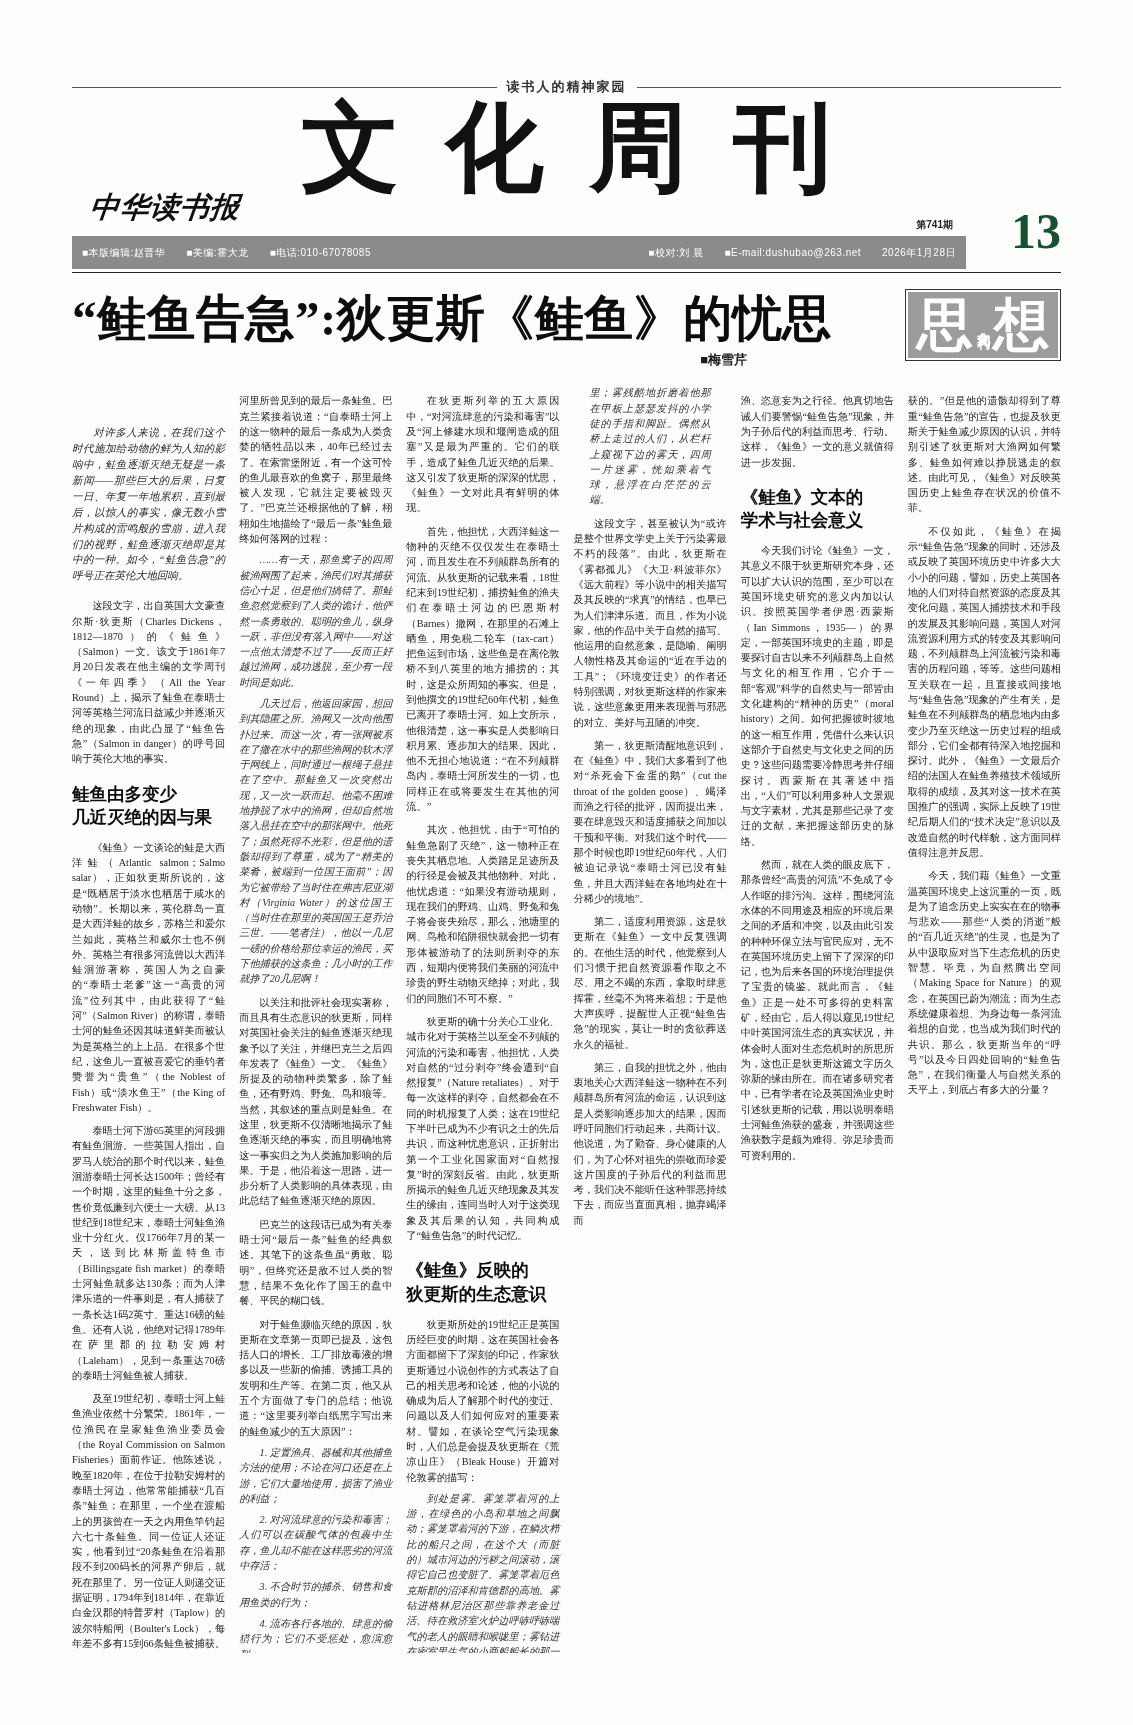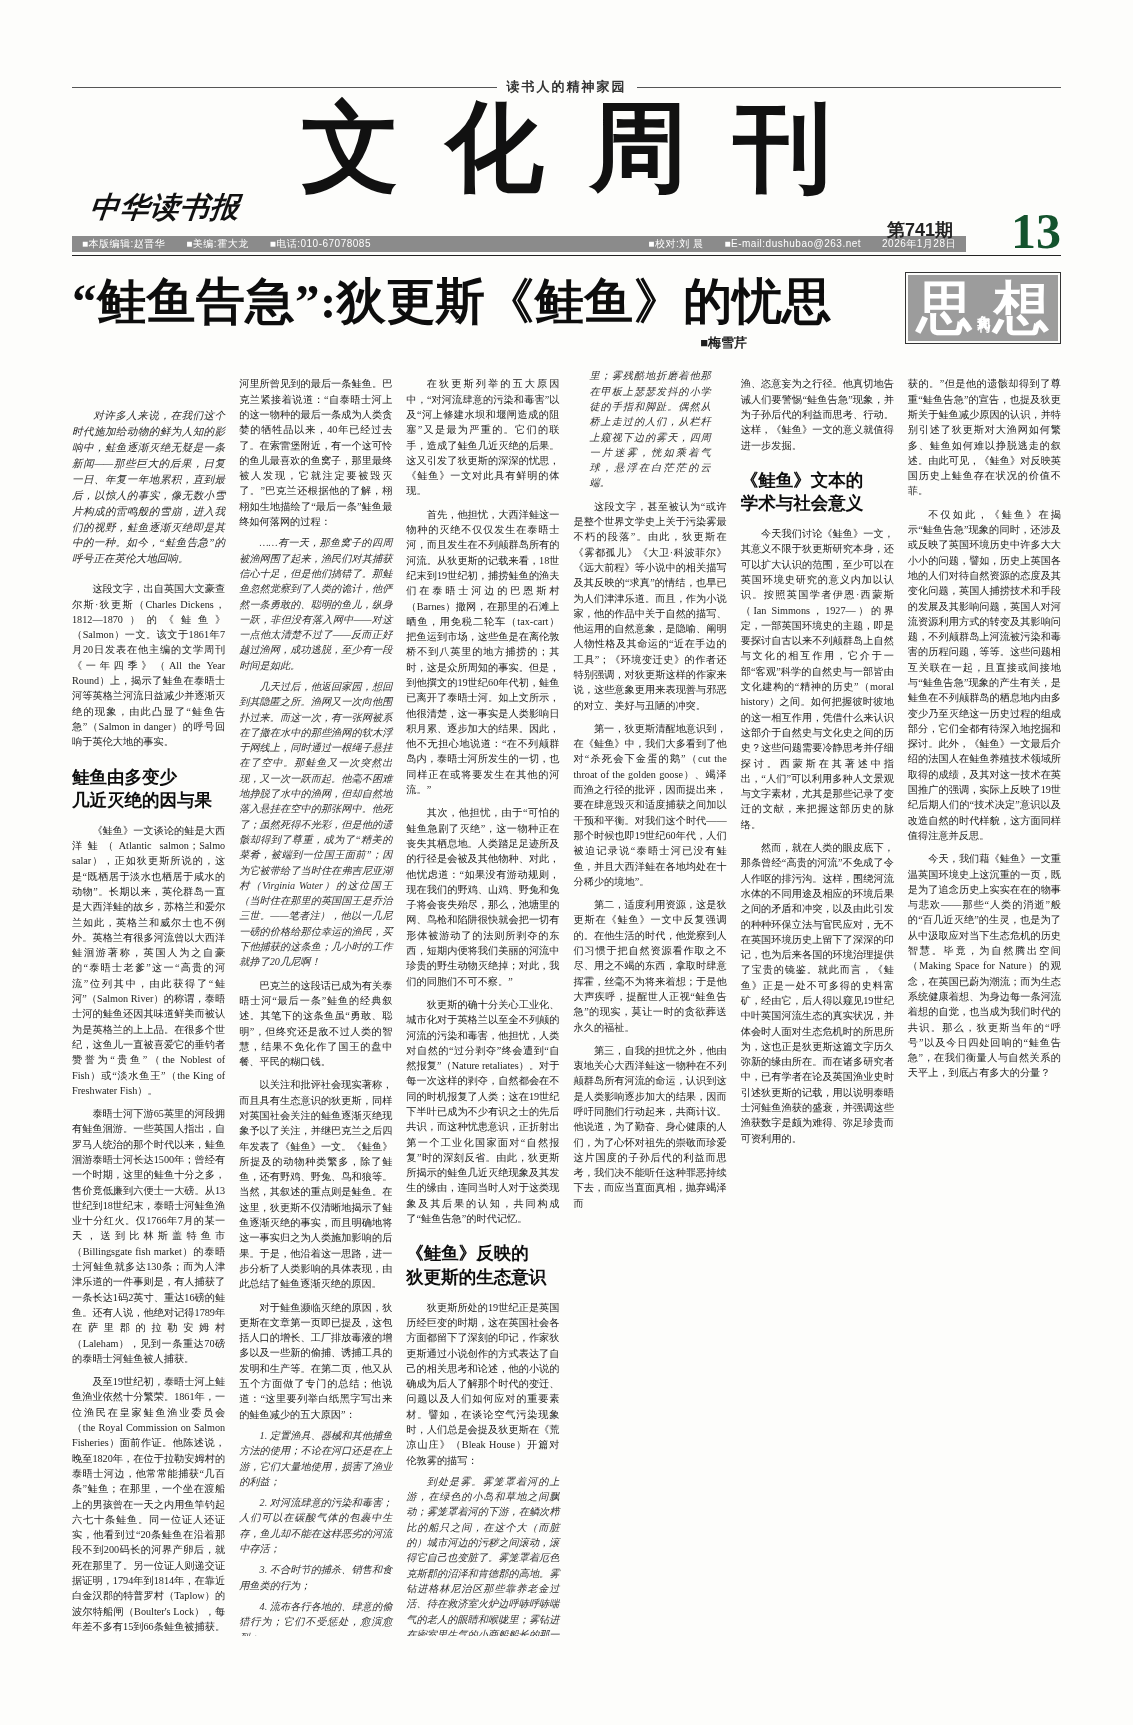--- a/index.html
+++ b/index.html
@@ -12,25 +12,25 @@
   .tagline-text{font-size:13px;font-weight:bold;letter-spacing:2px;color:#333;
         font-family:"Liberation Sans",sans-serif;}
   .masthead{position:relative;height:128px;}
   .masthead-title{margin:0;position:absolute;left:0;right:0;top:-4px;text-align:center;
         font-size:98px;font-weight:700;letter-spacing:46px;text-indent:46px;line-height:1.15;
         font-family:"Liberation Serif",serif;color:#111;}
   .paper-logo{position:absolute;left:18px;bottom:-4px;font-size:29px;font-weight:700;
         font-style:italic;letter-spacing:1px;color:#111;transform:skewX(-6deg);}
   
   .info-section{position:relative;margin-top:12px;border-bottom:1.5px solid #222;padding-bottom:3px;}
-  .issue-label{position:absolute;right:108px;top:-18px;font-size:18px;font-weight:bold;
+  .issue-label{position:absolute;right:108px;top:-18px;font-size:10px;font-weight:bold;
         font-family:"Liberation Sans",sans-serif;color:#222;}
   .page-number{position:absolute;right:0;top:-30px;font-size:50px;font-weight:700;
         font-family:Liberation Serif, serif;color:#14532d;line-height:1;}
-  .info-bar{background:#8b8b8b;color:#fff;height:16px;display:flex;align-items:center;
+  .info-bar{background:#8b8b8b;color:#fff;height:33px;display:flex;align-items:center;
         justify-content:space-between;padding:0 10px;margin-right:95px;
         font-family:"Liberation Sans",sans-serif;font-size:10px;letter-spacing:.5px;}
   
   .headline-row{display:flex;margin-top:14px;align-items:flex-start;}
   .headline-block{flex:1;}
   .headline{margin:4px 0 0;font-size:49px;font-weight:700;letter-spacing:.5px;line-height:1.15;
         color:#0d0d0d;}
   .byline{text-align:right;padding-right:140px;font-size:13px;font-weight:bold;margin-top:4px;}
   .stamp-outer{border:1.5px solid #333;padding:2px;margin-left:18px;margin-top:2px;}
   .stamp{width:150px;height:66px;background:#9c9c9c;display:flex;align-items:center;
@@ -97,22 +97,22 @@
         <h3 class="subhead">鲑鱼由多变少
 几近灭绝的因与果</h3>
         <p class="para">《鲑鱼》一文谈论的鲑是大西洋鲑（Atlantic salmon；Salmo salar），正如狄更斯所说的，这是“既栖居于淡水也栖居于咸水的动物”。长期以来，英伦群岛一直是大西洋鲑的故乡，苏格兰和爱尔兰如此，英格兰和威尔士也不例外。英格兰有很多河流曾以大西洋鲑洄游著称，英国人为之自豪的“泰晤士老爹”这一“高贵的河流”位列其中，由此获得了“鲑河”（Salmon River）的称谓，泰晤士河的鲑鱼还因其味道鲜美而被认为是英格兰的上上品。在很多个世纪，这鱼儿一直被喜爱它的垂钓者赞誉为“贵鱼”（the Noblest of Fish）或“淡水鱼王”（the King of Freshwater Fish）。</p>
         <p class="para">泰晤士河下游65英里的河段拥有鲑鱼洄游。一些英国人指出，自罗马人统治的那个时代以来，鲑鱼洄游泰晤士河长达1500年；曾经有一个时期，这里的鲑鱼十分之多，售价竟低廉到六便士一大磅。从13世纪到18世纪末，泰晤士河鲑鱼渔业十分红火。仅1766年7月的某一天，送到比林斯盖特鱼市（Billingsgate fish market）的泰晤士河鲑鱼就多达130条；而为人津津乐道的一件事则是，有人捕获了一条长达1码2英寸、重达16磅的鲑鱼。还有人说，他绝对记得1789年在萨里郡的拉勒安姆村（Laleham），见到一条重达70磅的泰晤士河鲑鱼被人捕获。</p>
         <p class="para">及至19世纪初，泰晤士河上鲑鱼渔业依然十分繁荣。1861年，一位渔民在皇家鲑鱼渔业委员会（the Royal Commission on Salmon Fisheries）面前作证。他陈述说，晚至1820年，在位于拉勒安姆村的泰晤士河边，他常常能捕获“几百条”鲑鱼；在那里，一个坐在渡船上的男孩曾在一天之内用鱼竿钓起六七十条鲑鱼。同一位证人还证实，他看到过“20条鲑鱼在沿着那段不到200码长的河界产卵后，就死在那里了。另一位证人则递交证据证明，1794年到1814年，在靠近白金汉郡的特普罗村（Taplow）的波尔特船闸（Boulter's Lock），每年差不多有15到66条鲑鱼被捕获。1860年，有人发布了1794年到1821年间在波尔特船闸和普尔（Pool）所捕获的鲑鱼清单，其数字是483条，总重量是7346.25磅，每条鱼平均重达15磅以上。</p>
       </div>
       <div class="col">
         <p class="cont">河里所曾见到的最后一条鲑鱼。巴克兰紧接着说道：“自泰晤士河上的这一物种的最后一条成为人类贪婪的牺牲品以来，40年已经过去了。在索雷堡附近，有一个这可怜的鱼儿最喜欢的鱼窝子，那里最终被人发现，它就注定要被毁灭了。”巴克兰还根据他的了解，栩栩如生地描绘了“最后一条”鲑鱼最终如何落网的过程：</p>
         <p class="quote">……有一天，那鱼窝子的四周被渔网围了起来，渔民们对其捕获信心十足，但是他们搞错了。那鲑鱼忽然觉察到了人类的诡计，他俨然一条勇敢的、聪明的鱼儿，纵身一跃，非但没有落入网中——对这一点他太清楚不过了——反而正好越过渔网，成功逃脱，至少有一段时间是如此。</p>
         <p class="quote">几天过后，他返回家园，想回到其隐匿之所。渔网又一次向他围扑过来。而这一次，有一张网被系在了撒在水中的那些渔网的软木浮于网线上，同时通过一根绳子悬挂在了空中。那鲑鱼又一次突然出现，又一次一跃而起。他毫不困难地挣脱了水中的渔网，但却自然地落入悬挂在空中的那张网中。他死了；虽然死得不光彩，但是他的遗骸却得到了尊重，成为了“精美的菜肴，被端到一位国王面前”；因为它被带给了当时住在弗吉尼亚湖村（Virginia Water）的这位国王（当时住在那里的英国国王是乔治三世。——笔者注），他以一几尼一磅的价格给那位幸运的渔民，买下他捕获的这条鱼；几小时的工作就挣了20几尼啊！</p>
+        <p class="para">以关注和批评社会现实著称，而且具有生态意识的狄更斯，同样对英国社会关注的鲑鱼逐渐灭绝现象予以了关注，并继巴克兰之后四年发表了《鲑鱼》一文。《鲑鱼》所提及的动物种类繁多，除了鲑鱼，还有野鸡、野兔、鸟和狼等。当然，其叙述的重点则是鲑鱼。在这里，狄更斯不仅清晰地揭示了鲑鱼逐渐灭绝的事实，而且明确地将这一事实归之为人类施加影响的后果。于是，他沿着这一思路，进一步分析了人类影响的具体表现，由此总结了鲑鱼逐渐灭绝的原因。</p>
         <p class="para">巴克兰的这段话已成为有关泰晤士河“最后一条”鲑鱼的经典叙述。其笔下的这条鱼虽“勇敢、聪明”，但终究还是敌不过人类的智慧，结果不免化作了国王的盘中餐、平民的糊口钱。</p>
-        <p class="para">以关注和批评社会现实著称，而且具有生态意识的狄更斯，同样对英国社会关注的鲑鱼逐渐灭绝现象予以了关注，并继巴克兰之后四年发表了《鲑鱼》一文。《鲑鱼》所提及的动物种类繁多，除了鲑鱼，还有野鸡、野兔、鸟和狼等。当然，其叙述的重点则是鲑鱼。在这里，狄更斯不仅清晰地揭示了鲑鱼逐渐灭绝的事实，而且明确地将这一事实归之为人类施加影响的后果。于是，他沿着这一思路，进一步分析了人类影响的具体表现，由此总结了鲑鱼逐渐灭绝的原因。</p>
         <p class="para">对于鲑鱼濒临灭绝的原因，狄更斯在文章第一页即已提及，这包括人口的增长、工厂排放毒液的增多以及一些新的偷捕、诱捕工具的发明和生产等。在第二页，他又从五个方面做了专门的总结；他说道：“这里要列举白纸黑字写出来的鲑鱼减少的五大原因”：</p>
         <p class="quote">1. 定置渔具、器械和其他捕鱼方法的使用；不论在河口还是在上游，它们大量地使用，损害了渔业的利益；</p>
         <p class="quote">2. 对河流肆意的污染和毒害；人们可以在碳酸气体的包裹中生存，鱼儿却不能在这样恶劣的河流中存活；</p>
         <p class="quote">3. 不合时节的捕杀、销售和食用鱼类的行为；</p>
         <p class="quote">4. 流布各行各地的、肆意的偷猎行为；它们不受惩处，愈演愈烈；</p>
         <p class="quote">5. 河上修建的水坝和堰闸造成的阻塞；它们的修建，毫不顾及或完全漠视了洄游鱼类溯流而上产卵的需要。</p>
       </div>
       <div class="col">
         <p class="para">在狄更斯列举的五大原因中，“对河流肆意的污染和毒害”以及“河上修建水坝和堰闸造成的阻塞”又是最为严重的。它们的联手，造成了鲑鱼几近灭绝的后果。这又引发了狄更斯的深深的忧思，《鲑鱼》一文对此具有鲜明的体现。</p>
         <p class="para">首先，他担忧，大西洋鲑这一物种的灭绝不仅仅发生在泰晤士河，而且发生在不列颠群岛所有的河流。从狄更斯的记载来看，18世纪末到19世纪初，捕捞鲑鱼的渔夫们在泰晤士河边的巴恩斯村（Barnes）撒网，在那里的石滩上晒鱼，用免税二轮车（tax-cart）把鱼运到市场，这些鱼是在离伦敦桥不到八英里的地方捕捞的；其时，这是众所周知的事实。但是，到他撰文的19世纪60年代初，鲑鱼已离开了泰晤士河。如上文所示，他很清楚，这一事实是人类影响日积月累、逐步加大的结果。因此，他不无担心地说道：“在不列颠群岛内，泰晤士河所发生的一切，也同样正在或将要发生在其他的河流。”</p>
@@ -127,21 +127,21 @@
         <p class="quote-cont">里；雾残酷地折磨着他那在甲板上瑟瑟发抖的小学徒的手指和脚趾。偶然从桥上走过的人们，从栏杆上窥视下边的雾天，四周一片迷雾，恍如乘着气球，悬浮在白茫茫的云端。</p>
         <p class="para">这段文字，甚至被认为“或许是整个世界文学史上关于污染雾最不朽的段落”。由此，狄更斯在《雾都孤儿》《大卫·科波菲尔》《远大前程》等小说中的相关描写及其反映的“求真”的情结，也早已为人们津津乐道。而且，作为小说家，他的作品中关于自然的描写、他运用的自然意象，是隐喻、阐明人物性格及其命运的“近在手边的工具”；《环境变迁史》的作者还特别强调，对狄更斯这样的作家来说，这些意象更用来表现善与邪恶的对立、美好与丑陋的冲突。</p>
         <p class="para">第一，狄更斯清醒地意识到，在《鲑鱼》中，我们大多看到了他对“杀死会下金蛋的鹅”（cut the throat of the golden goose）、竭泽而渔之行径的批评，因而提出来，要在肆意毁灭和适度捕获之间加以干预和平衡。对我们这个时代——那个时候也即19世纪60年代，人们被迫记录说“泰晤士河已没有鲑鱼，并且大西洋鲑在各地均处在十分稀少的境地”。</p>
         <p class="para">第二，适度利用资源，这是狄更斯在《鲑鱼》一文中反复强调的。在他生活的时代，他觉察到人们习惯于把自然资源看作取之不尽、用之不竭的东西，拿取时肆意挥霍，丝毫不为将来着想；于是他大声疾呼，提醒世人正视“鲑鱼告急”的现实，莫让一时的贪欲葬送永久的福祉。</p>
         <p class="para">第三，自我的担忧之外，他由衷地关心大西洋鲑这一物种在不列颠群岛所有河流的命运，认识到这是人类影响逐步加大的结果，因而呼吁同胞们行动起来，共商计议。他说道，为了勤奋、身心健康的人们，为了心怀对祖先的崇敬而珍爱这片国度的子孙后代的利益而思考，我们决不能听任这种罪恶持续下去，而应当直面真相，抛弃竭泽而</p>
       </div>
       <div class="col">
         <p class="cont">渔、恣意妄为之行径。他真切地告诫人们要警惕“鲑鱼告急”现象，并为子孙后代的利益而思考、行动。这样，《鲑鱼》一文的意义就值得进一步发掘。</p>
         <h3 class="subhead">《鲑鱼》文本的
 学术与社会意义</h3>
-        <p class="para">今天我们讨论《鲑鱼》一文，其意义不限于狄更斯研究本身，还可以扩大认识的范围，至少可以在英国环境史研究的意义内加以认识。按照英国学者伊恩·西蒙斯（Ian Simmons，1927—）的界定，一部英国环境史的主题，即是要探讨自古以来不列颠群岛上自然与文化的相互作用，它介于一部“客观”科学的自然史与一部皆由文化建构的“精神的历史”（moral history）之间。如何把握彼时彼地的这一相互作用，凭借什么来认识这部介于自然史与文化史之间的历史？这些问题需要冷静思考并仔细探讨。西蒙斯在其著述中指出，“人们”可以利用多种人文景观与文字素材，尤其是那些记录了变迁的文献，来把握这部历史的脉络。</p>
+        <p class="para">今天我们讨论《鲑鱼》一文，其意义不限于狄更斯研究本身，还可以扩大认识的范围，至少可以在英国环境史研究的意义内加以认识。按照英国学者伊恩·西蒙斯（Ian Simmons，1935—）的界定，一部英国环境史的主题，即是要探讨自古以来不列颠群岛上自然与文化的相互作用，它介于一部“客观”科学的自然史与一部皆由文化建构的“精神的历史”（moral history）之间。如何把握彼时彼地的这一相互作用，凭借什么来认识这部介于自然史与文化史之间的历史？这些问题需要冷静思考并仔细探讨。西蒙斯在其著述中指出，“人们”可以利用多种人文景观与文字素材，尤其是那些记录了变迁的文献，来把握这部历史的脉络。</p>
         <p class="para">然而，就在人类的眼皮底下，那条曾经“高贵的河流”不免成了令人作呕的排污沟。这样，围绕河流水体的不同用途及相应的环境后果之间的矛盾和冲突，以及由此引发的种种环保立法与官民应对，无不在英国环境历史上留下了深深的印记，也为后来各国的环境治理提供了宝贵的镜鉴。就此而言，《鲑鱼》正是一处不可多得的史料富矿，经由它，后人得以窥见19世纪中叶英国河流生态的真实状况，并体会时人面对生态危机时的所思所为，这也正是狄更斯这篇文字历久弥新的缘由所在。而在诸多研究者中，已有学者在论及英国渔业史时引述狄更斯的记载，用以说明泰晤士河鲑鱼渔获的盛衰，并强调这些渔获数字是颇为难得、弥足珍贵而可资利用的。</p>
       </div>
       <div class="col">
         <p class="cont">获的。”但是他的遗骸却得到了尊重“鲑鱼告急”的宣告，也提及狄更斯关于鲑鱼减少原因的认识，并特别引述了狄更斯对大渔网如何繁多、鲑鱼如何难以挣脱逃走的叙述。由此可见，《鲑鱼》对反映英国历史上鲑鱼存在状况的价值不菲。</p>
         <p class="para">不仅如此，《鲑鱼》在揭示“鲑鱼告急”现象的同时，还涉及或反映了英国环境历史中许多大大小小的问题，譬如，历史上英国各地的人们对待自然资源的态度及其变化问题，英国人捕捞技术和手段的发展及其影响问题，英国人对河流资源利用方式的转变及其影响问题，不列颠群岛上河流被污染和毒害的历程问题，等等。这些问题相互关联在一起，且直接或间接地与“鲑鱼告急”现象的产生有关，是鲑鱼在不列颠群岛的栖息地内由多变少乃至灭绝这一历史过程的组成部分，它们全都有待深入地挖掘和探讨。此外，《鲑鱼》一文最后介绍的法国人在鲑鱼养殖技术领域所取得的成绩，及其对这一技术在英国推广的强调，实际上反映了19世纪后期人们的“技术决定”意识以及改造自然的时代样貌，这方面同样值得注意并反思。</p>
         <p class="para">今天，我们藉《鲑鱼》一文重温英国环境史上这沉重的一页，既是为了追念历史上实实在在的物事与悲欢——那些“人类的消逝”般的“百几近灭绝”的生灵，也是为了从中汲取应对当下生态危机的历史智慧。毕竟，为自然腾出空间（Making Space for Nature）的观念，在英国已蔚为潮流；而为生态系统健康着想、为身边每一条河流着想的自觉，也当成为我们时代的共识。那么，狄更斯当年的“呼号”以及今日四处回响的“鲑鱼告急”，在我们衡量人与自然关系的天平上，到底占有多大的分量？</p>
       </div>
     </div>
 
 </div>

